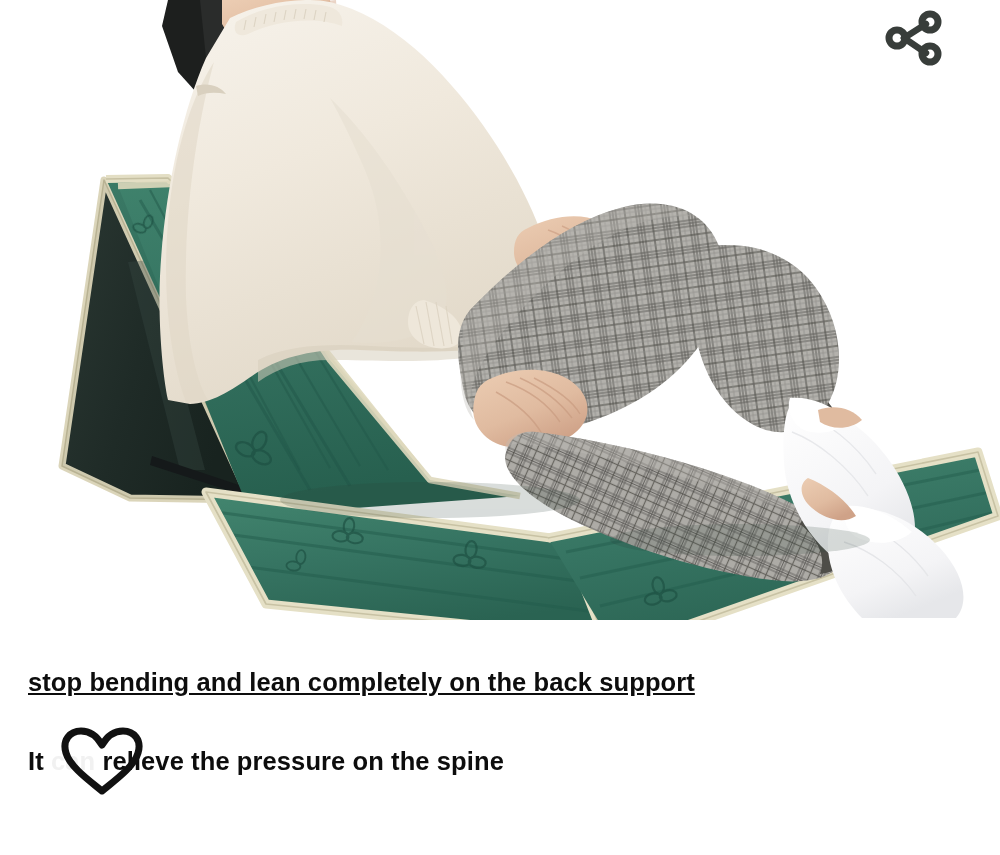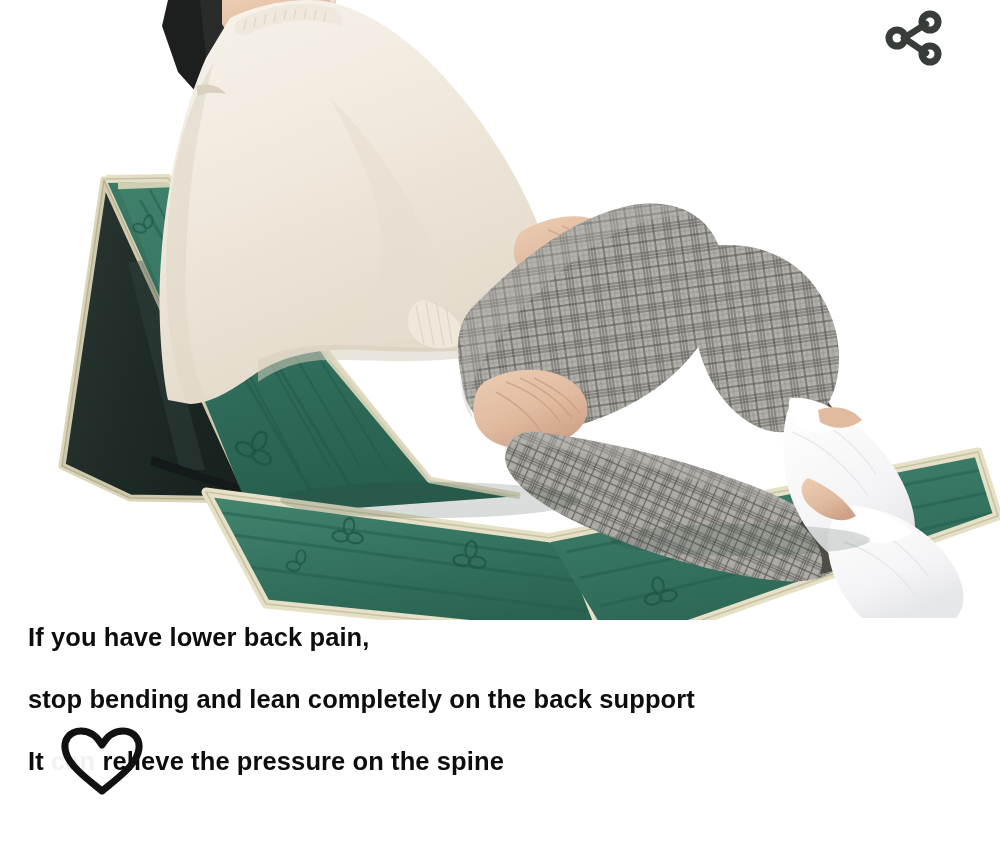--- a/index.html
+++ b/index.html
@@ -51,21 +51,21 @@
     position: absolute;
     left: 28px;
     color: #0d0d0d;
     font-family: "Liberation Sans", sans-serif;
     font-weight: bold;
     font-size: 25.5px;
     letter-spacing: 0.1px;
     white-space: nowrap;
   }
   #cap-line-1 { top: 17px; }
-  #cap-line-2 { top: 79px; }
+  #cap-line-2 { top: 62px; text-decoration: underline; }
   #cap-line-3 { top: 141px; }
 
   .faded {
     color: #f1f1f1;
   }
 
   
   #heart-btn {
     position: absolute;
     left: 60px;
@@ -485,21 +485,20 @@
       </g>
       <g fill="none" stroke="#383d3a" stroke-width="7">
         <circle cx="15" cy="29" r="8"></circle>
         <circle cx="48" cy="13" r="8"></circle>
         <circle cx="48" cy="45" r="8"></circle>
       </g>
     </svg>
   </div>
 
   <div id="caption">
-    <div class="cap-line" id="cap-line-1">If you have lower back pain,</div>
     <div class="cap-line" id="cap-line-2">stop bending and lean completely on the back support</div>
     <div class="cap-line" id="cap-line-3">
       <span>It </span><span class="faded">can</span><span> relieve the pressure on the spine</span>
     </div>
   </div>
 
   <div id="heart-btn">
     <svg viewBox="0 0 84 70" xmlns="http://www.w3.org/2000/svg">
       <path d="M42 64
                C 30 54 10 40 6 26

